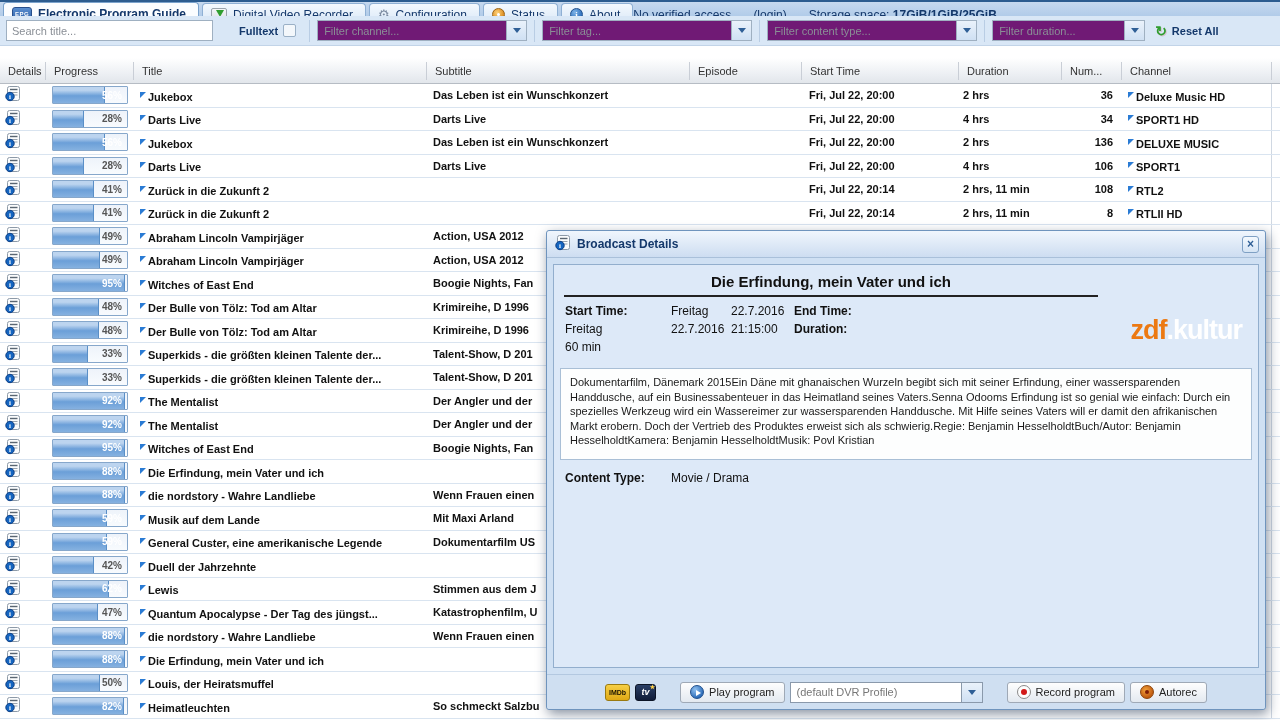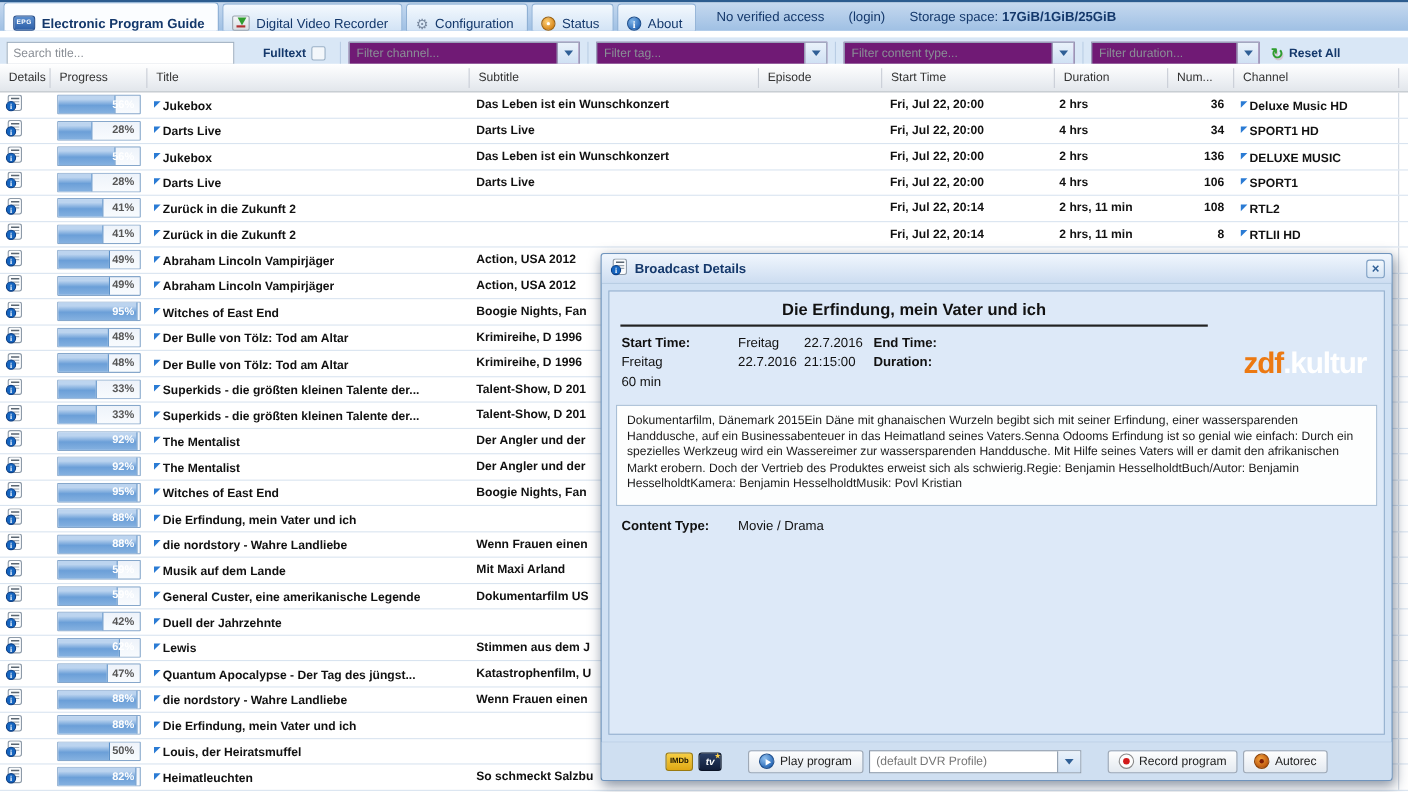--- a/index.html
+++ b/index.html
@@ -3,44 +3,44 @@
 <meta charset="utf-8">
 <style>
   * { margin:0; padding:0; box-sizing:border-box; }
   html,body { width:1280px; height:720px; overflow:hidden; }
   body { font-family:"Liberation Sans", sans-serif; background:#fff; position:relative; }
 
   
   .tabbar { position:absolute; left:0; top:0; width:1280px; height:28px;
     background:linear-gradient(#c6d9ef,#9fc0e4); border-top:2px solid #2c5c8f;
     display:flex; align-items:flex-end; }
-  .tab { height:25px; margin-left:3px; padding:4px 12px 0 8px; display:flex; align-items:flex-end; gap:6px;
+  .tab { height:25px; margin-left:3px; padding:4px 12px 0 8px; display:flex; align-items:flex-start; gap:6px;
     background:linear-gradient(#f4f9fe,#d2e3f5); border:1px solid #8fb0d4; border-bottom:none;
     border-radius:4px 4px 0 0; color:#14386b; font-size:12px; cursor:default; white-space:nowrap; }
   .tab.active { background:#fbfdff; font-weight:bold; height:26px; border-color:#7aa2cc; }
   .tabicon { display:inline-flex; align-items:center; justify-content:center; }
   .epg-icon { width:20px; height:14px; border-radius:3px; background:linear-gradient(#5b8fd0,#2d5fa7);
     color:#fff; font-size:6px; font-weight:bold; letter-spacing:.5px; border:1px solid #274f8c; }
   .dvr-icon { width:16px; height:14px; position:relative; background:linear-gradient(#f4f6f8,#d8dde2);
     border:1px solid #9aa4ad; border-radius:2px; }
   .dvr-icon::before { content:""; position:absolute; left:4px; top:1px; width:0; height:0;
     border-left:4px solid transparent; border-right:4px solid transparent; border-top:7px solid #2f9e2f; }
   .dvr-icon::after { content:""; position:absolute; left:3px; bottom:2px; width:8px; height:2px; background:#b03030; }
   .config-icon { font-size:13px; color:#7a8aa0; line-height:1; }
   .status-icon { width:13px; height:13px; border-radius:50%;
     background:radial-gradient(circle at 40% 35%, #ffd27a, #d98a1e 70%); border:1px solid #9a6212; position:relative; }
   .status-icon::after { content:""; position:absolute; left:4px; top:4px; width:3px; height:3px; border-radius:50%; background:#fff; }
   .about-icon { width:13px; height:13px; border-radius:50%;
     background:radial-gradient(circle at 35% 30%, #7fb4e8, #2a6ab8 75%); border:1px solid #1f4f8c;
     color:#fff; font-size:9px; font-weight:bold; font-family:"Liberation Serif",serif; }
-  .topstatus { margin-left:18px; display:flex; align-items:center; gap:22px; height:100%; color:#14386b; font-size:12px; }
+  .topstatus { display:flex; align-items:center; gap:22px; height:100%; color:#14386b; font-size:12px; }
   .topstatus .storage b { font-weight:bold; }
 
   
-  .filterbar { position:absolute; left:0; top:34px; width:1280px; height:30px; background:#d9e7f6;
+  .filterbar { position:absolute; left:0; top:16px; width:1280px; height:30px; background:#d9e7f6;
     border-bottom:1px solid #c2d4e8; display:flex; align-items:center; font-size:11px; color:#444; }
   .search-box { width:207px; height:21px; margin-left:6px; border:1px solid #9fb0c1; background:#fff;
     font-family:inherit; font-size:11px; color:#333; padding:0 5px; }
   .search-box::placeholder { color:#8a8f96; }
   .fulltext-label { margin-left:26px; color:#14386b; font-weight:bold; font-size:11px; }
   .checkbox { width:13px; height:13px; margin:0 6px 0 5px; background:#f3f7fb; border:1px solid #9ab0c6; border-radius:2px; }
   .vsep { width:1px; height:22px; background:#b9cde4; margin:0 7px; }
   .combo { height:21px; background:#701a75; border:1px solid #9fb0c1; display:flex; align-items:center; }
   .combo .ph { flex:1; padding:0 6px; color:#8a8f96; overflow:hidden; white-space:nowrap; }
   .combo .arrow-btn { width:20px; height:100%; border-left:1px solid #9fb0c1;

